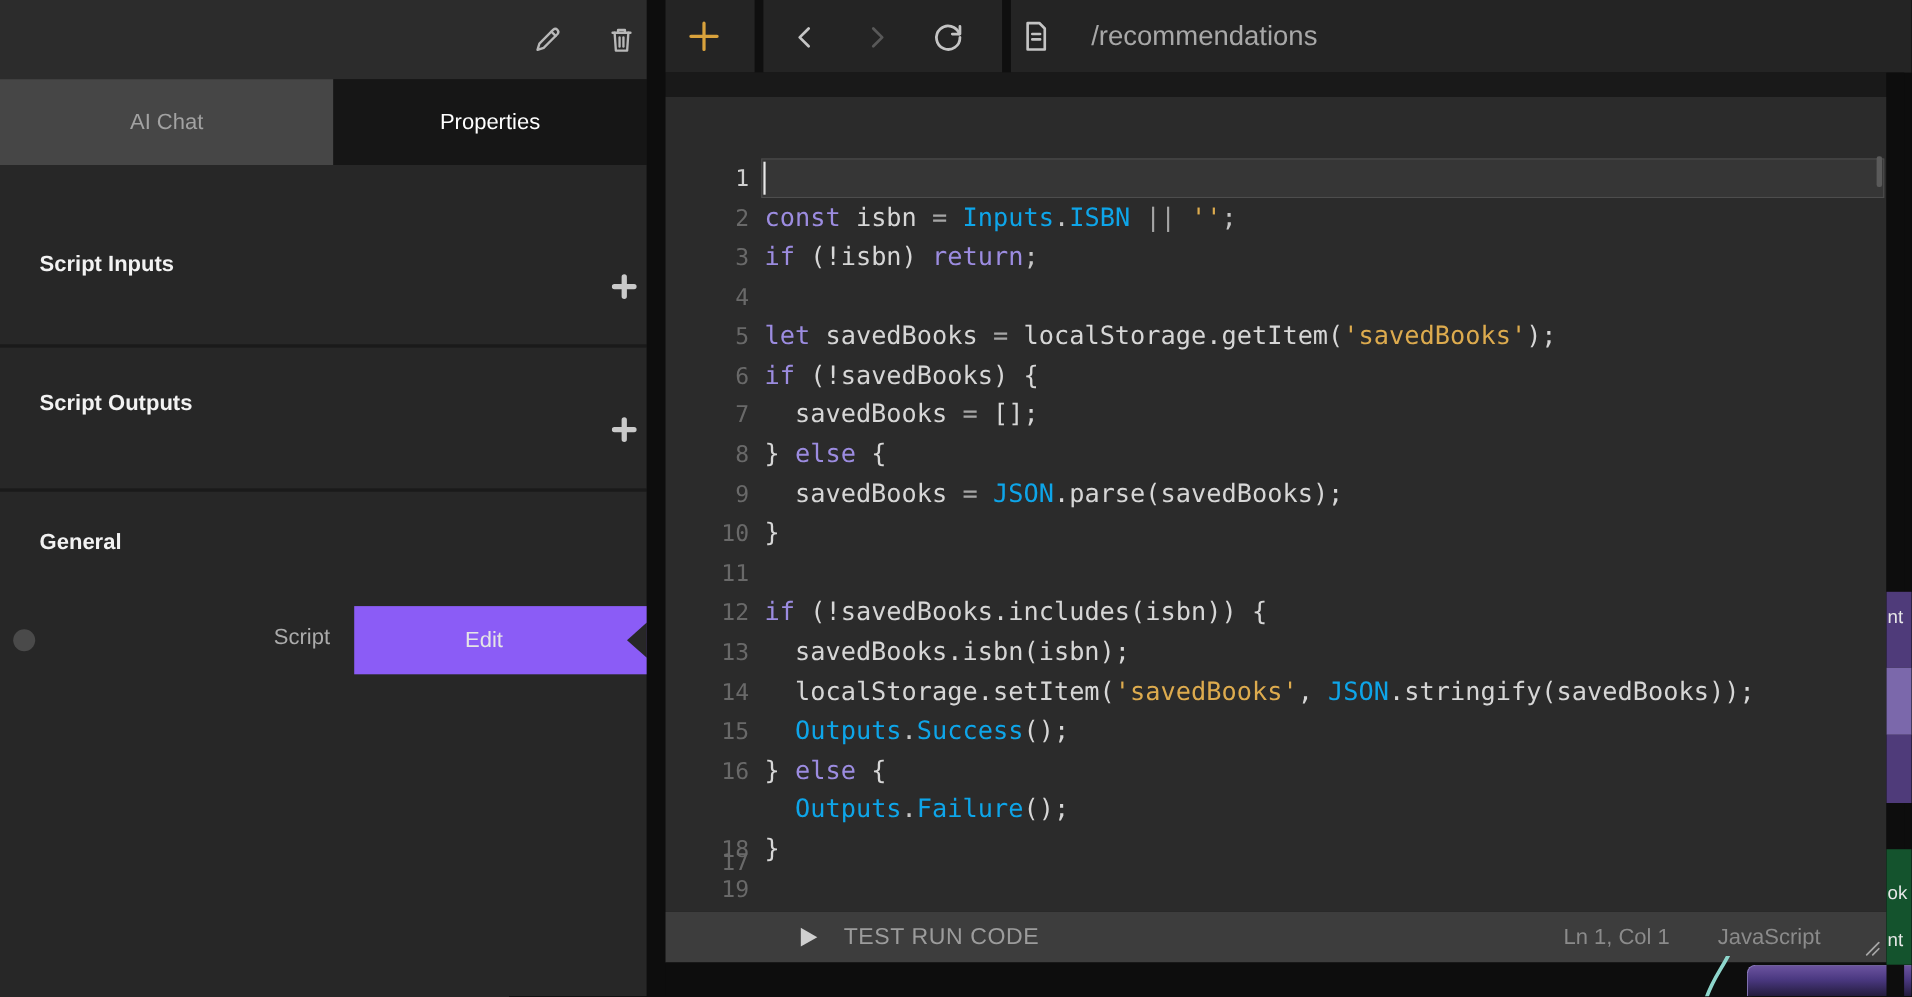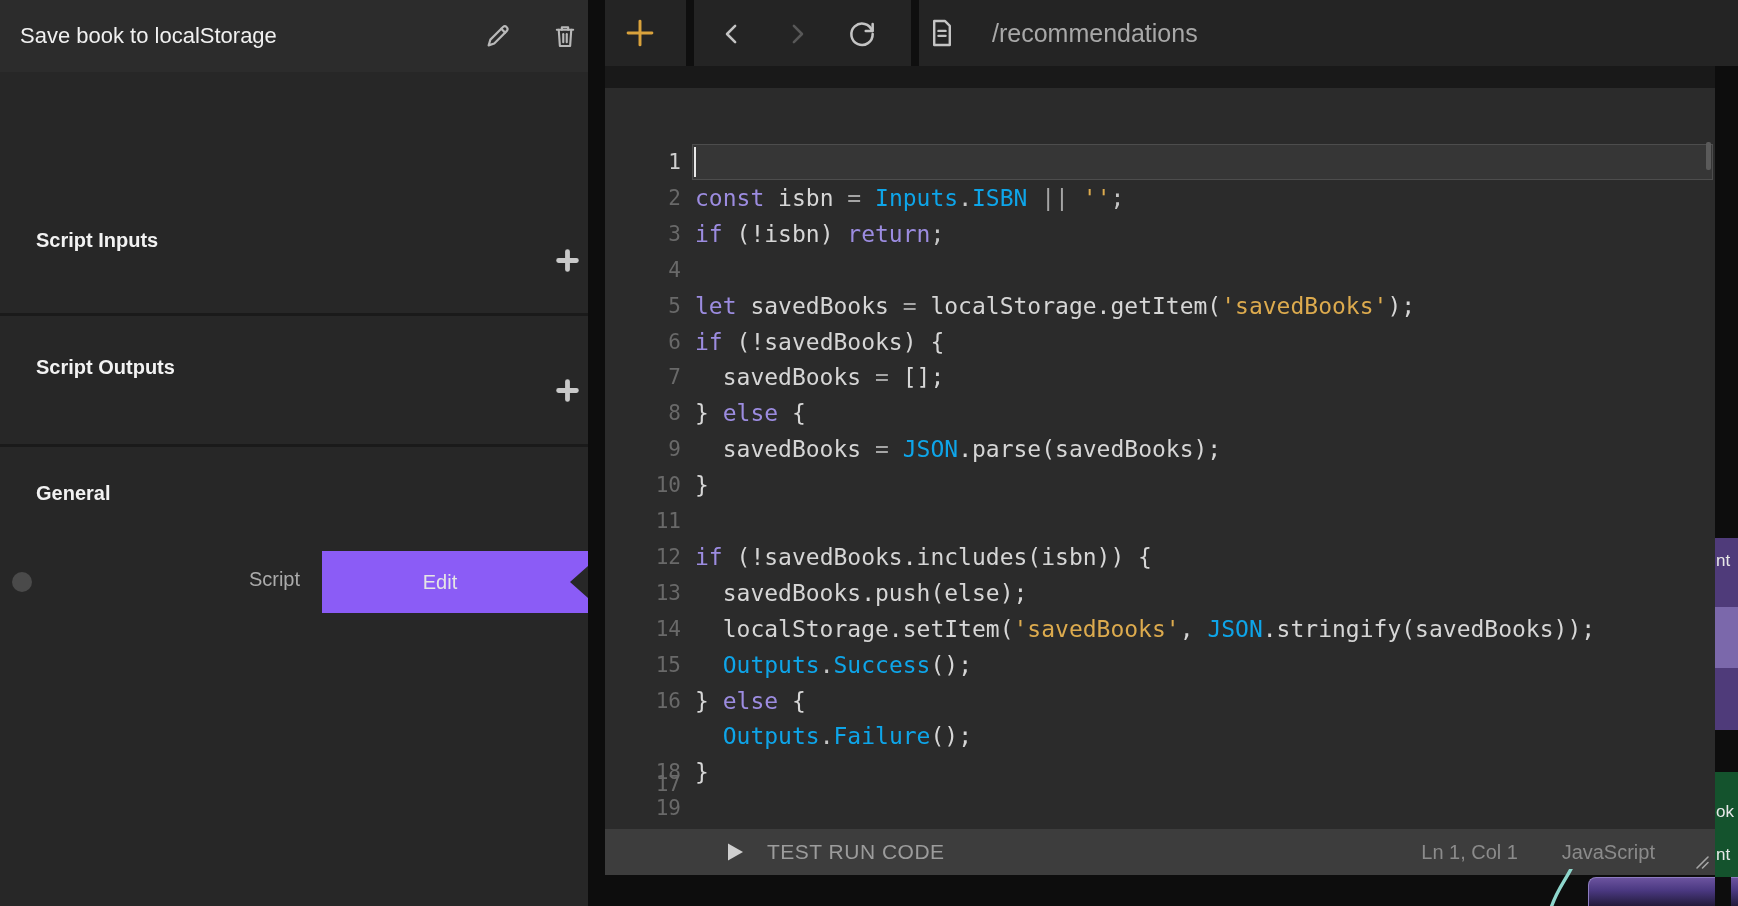--- a/index.html
+++ b/index.html
@@ -81,21 +81,20 @@
   .frag-label { position:absolute; left:1px; color:#e8e8e8; font-size:17px; white-space:nowrap; }
   svg { display:block; }
 </style>
 </head>
 <body>
 
 <div class="app">
 
   <aside class="abs left-panel">
     <header class="abs lp-header">
-      <div class="abs lp-title">Save book to localStorage</div>
       <div class="abs icon-btn pencil-btn">
         <span>
           <svg width="30" height="30" viewBox="0 0 24 24" fill="none" stroke="#b8b8b8" stroke-width="1.7" stroke-linecap="round" stroke-linejoin="round">
             <path d="M4.5 19.5l1.4-4.6L16 4.8a2.2 2.2 0 0 1 3.1 3.1L9 18l-4.5 1.5z"></path>
             <path d="M14.6 6.2l3.1 3.1"></path>
           </svg>
         </span>
       </div>
       <div class="abs icon-btn trash-btn">
         <span>
@@ -103,20 +102,24 @@
             <path d="M5.5 7h13"></path>
               <path d="M9.5 7V5h5v2"></path>
               <path d="M7 7l.9 13h8.2L17 7"></path>
             <path d="M10.6 10.5v6.5"></path>
               <path d="M13.4 10.5v6.5"></path>
           </svg>
         </span>
       </div>
     </header>
 
+    <div class="abs tabs">
+      <div class="tab tab-inactive">AI Chat</div>
+      <div class="tab tab-active">Properties</div>
+    </div>
 
     <div class="abs sec-title t1">Script Inputs</div>
     <div class="abs plus-btn p1">
       <span>
         <svg width="23" height="23" viewBox="0 0 22 22" fill="none" stroke="#c9c9c9" stroke-width="4.6" stroke-linecap="round">
           <path d="M11 2.5v17M2.5 11h17"></path>
         </svg>
       </span>
     </div>
     <div class="abs divider d1"></div>
@@ -214,21 +217,21 @@
         <div class="code-line" style="top: 128px;"><span class="tk-kw">if</span><span class="tk-id"> (!isbn) </span><span class="tk-kw">return</span><span class="tk-pun">;</span></div>
         <div class="code-line" style="top: 164px;"></div>
         <div class="code-line" style="top: 200px;"><span class="tk-kw">let</span><span class="tk-id"> savedBooks </span><span class="tk-op">=</span><span class="tk-id"> localStorage.getItem(</span><span class="tk-str">'savedBooks'</span><span class="tk-id">);</span></div>
         <div class="code-line" style="top: 236px;"><span class="tk-kw">if</span><span class="tk-id"> (!savedBooks) {</span></div>
         <div class="code-line" style="top: 271px;"><span class="tk-id">  savedBooks </span><span class="tk-op">=</span><span class="tk-id"> [];</span></div>
         <div class="code-line" style="top: 307px;"><span class="tk-id">} </span><span class="tk-kw">else</span><span class="tk-id"> {</span></div>
         <div class="code-line" style="top: 343px;"><span class="tk-id">  savedBooks </span><span class="tk-op">=</span><span class="tk-id"> </span><span class="tk-cls">JSON</span><span class="tk-id">.parse(savedBooks);</span></div>
         <div class="code-line" style="top: 379px;"><span class="tk-id">}</span></div>
         <div class="code-line" style="top: 415px;"></div>
         <div class="code-line" style="top: 451px;"><span class="tk-kw">if</span><span class="tk-id"> (!savedBooks.includes(isbn)) {</span></div>
-        <div class="code-line" style="top: 487px;"><span class="tk-id">  savedBooks.push(else);</span></div>
+        <div class="code-line" style="top: 487px;"><span class="tk-id">  savedBooks.isbn(isbn);</span></div>
         <div class="code-line" style="top: 523px;"><span class="tk-id">  localStorage.setItem(</span><span class="tk-str">'savedBooks'</span><span class="tk-id">, </span><span class="tk-cls">JSON</span><span class="tk-id">.stringify(savedBooks));</span></div>
         <div class="code-line" style="top: 559px;"><span class="tk-id">  </span><span class="tk-cls">Outputs</span><span class="tk-pun">.</span><span class="tk-cls">Success</span><span class="tk-id">();</span></div>
         <div class="code-line" style="top: 595px;"><span class="tk-id">} </span><span class="tk-kw">else</span><span class="tk-id"> {</span></div>
         <div class="code-line" style="top: 630px;"><span class="tk-id">  </span><span class="tk-cls">Outputs</span><span class="tk-pun">.</span><span class="tk-cls">Failure</span><span class="tk-id">();</span></div>
         <div class="code-line" style="top: 666px;"><span class="tk-id">}</span></div>
         <div class="code-line" style="top: 702px;"></div>
       </div>
     <div class="abs vscroll"></div>
   </div>
 

